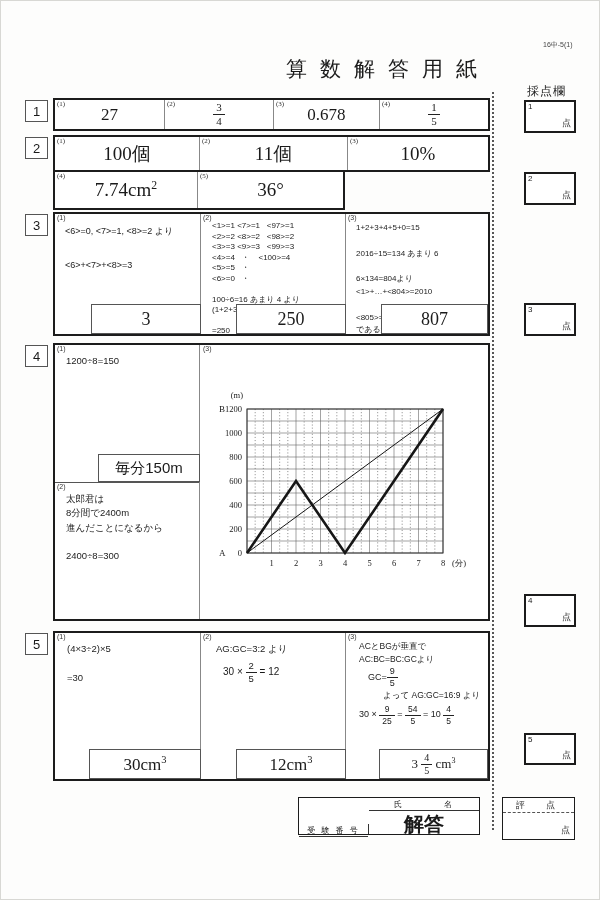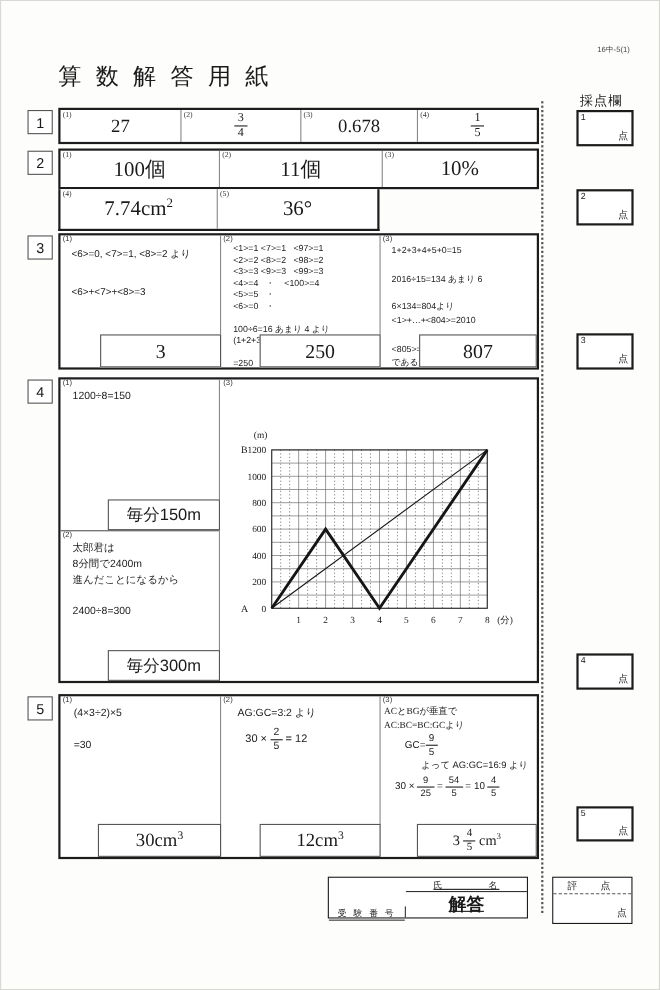--- a/index.html
+++ b/index.html
@@ -1,21 +1,21 @@
 <!DOCTYPE html>
 <html><head>
 <meta charset="utf-8">
 <style>
   html,body{margin:0;padding:0;background:#e8e8e6;}
   .page{position:relative;width:600px;height:900px;background:#fdfdfc;margin:0 auto;
         font-family:"Liberation Sans",sans-serif;color:#1a1a1a;overflow:hidden;
         box-shadow:inset 0 0 0 1px #d8d8d4;}
   .abs{position:absolute;}
   .serif{font-family:"Liberation Serif",serif;}
-  .title{font-family:"Liberation Serif",serif;font-size:21px;letter-spacing:13px;text-align:left;}
+  .title{font-family:"Liberation Serif",serif;font-size:21px;letter-spacing:13px;text-align:right;}
   .code{font-size:7px;color:#444;}
   .dotsep{border-left:2px dotted #555;width:0;}
   .scorehdr{font-size:12px;letter-spacing:1px;}
   .scorebox{border:2px solid #1b1b1b;width:52px;height:33px;box-sizing:border-box;background:#fff;}
   .scorebox .no{position:absolute;top:0px;left:2px;font-size:8px;}
   .scorebox .pt{position:absolute;bottom:1px;right:3px;font-size:9px;}
   .numbox{border:1.3px solid #555;width:23px;height:22px;box-sizing:border-box;
           display:flex;align-items:center;justify-content:center;font-size:13px;background:#fff;}
   .mainbox{border:2px solid #1c1c1c;box-sizing:border-box;background:#fff;}
   .cl{position:absolute;top:0px;left:2px;font-size:7px;color:#333;}
@@ -180,23 +180,20 @@
             <span>毎分150m</span>
           </div>
       </div>
       <div class="abs" style="top:137px;left:0;right:0;bottom:0;border-top:1px solid #555;padding-left:43px;">
         <span class="cl">(2)</span>
         <div class="work" style="top:9px;left:11px;">太郎君は
 8分間で2400m
 進んだことになるから
 
 2400÷8=300</div>
-        <div class="ansbox" style="left:43px;bottom:0;width:102px;height:28px;font-size:15px;">
-            <span>毎分300m</span>
-          </div>
       </div>
     </div>
     <div class="col" style="left:146px;right:0;">
       <span class="cl">(3)</span>
       <svg id="graph" width="282" height="200" style="position:absolute;left:4px;top:38px;">
           <line x1="50.166666666666664" y1="26" x2="50.166666666666664" y2="170" stroke="#777" stroke-width="0.8" stroke-dasharray="1.1,2"></line>
           <line x1="58.33333333333333" y1="26" x2="58.33333333333333" y2="170" stroke="#777" stroke-width="0.8" stroke-dasharray="1.1,2"></line>
           <line x1="74.66666666666666" y1="26" x2="74.66666666666666" y2="170" stroke="#777" stroke-width="0.8" stroke-dasharray="1.1,2"></line>
           <line x1="82.83333333333334" y1="26" x2="82.83333333333334" y2="170" stroke="#777" stroke-width="0.8" stroke-dasharray="1.1,2"></line>
           <line x1="99.16666666666667" y1="26" x2="99.16666666666667" y2="170" stroke="#777" stroke-width="0.8" stroke-dasharray="1.1,2"></line>
@@ -273,21 +270,21 @@
       <div class="abs" style="top:28px;left:22px;font-size:10px;">
         <span>30 ×</span>
         <span class="frac" style="font-size:9.5px;">
           <span class="fnum">2</span><span class="fden">5</span>
         </span>
         <span>= 12</span>
       </div>
     </div>
     <div class="col vdiv" style="left:290px;width:143px;">
       <span class="cl">(3)</span>
-      <div class="work" style="top:7px;left:3px;font-size:8.5px;line-height:1.5;font-family:Liberation Serif, serif;">ACとBGが垂直で
+      <div class="work" style="top:7px;left:13px;font-size:8.5px;line-height:1.5;">ACとBGが垂直で
 AC:BC=BC:GCより</div>
       <div class="abs" style="top:34px;left:22px;font-size:9px;">
         <span>GC=</span><span class="frac" style="font-size:9px;"><span class="fnum">9</span><span class="fden">5</span></span>
       </div>
       <div class="abs" style="top:57px;left:13px;font-size:8.5px;margin-left:24px;">よって AG:GC=16:9 より</div>
       <div class="abs" style="top:72px;left:13px;font-size:9px;white-space:nowrap;">
         <span>30 ×</span>
         <span class="frac" style="font-size:8.5px;"><span class="fnum">9</span><span class="fden">25</span></span>
         <span>=</span>
         <span class="frac" style="font-size:8.5px;"><span class="fnum">54</span><span class="fden">5</span></span>
@@ -307,23 +304,23 @@
           <span class="fden">5</span>
         </span>&nbsp;<span><span>cm</span><sup>3</sup></span>
     </div>
   </div>
 
   <div class="abs ftable" style="top:797px;left:298px;width:182px;height:38px;">
     <div class="fcol" style="width:70px;border-right:1px solid #333;margin-top:26px;">
       <div class="fhdr">受 験 番 号</div>
       <div class="fbody"></div>
     </div>
-    <div class="fcol" style="flex:1;text-decoration:underline;">
+    <div class="fcol" style="flex:1;">
       <div class="fhdr">氏　　　　名</div>
-      <div class="fbody" style="font-size:16px;font-weight:600;">解答</div>
+      <div class="fbody" style="font-size:20px;font-weight:600;">解答</div>
     </div>
   </div>
   <div class="abs finalbox" style="top:797px;left:502px;width:73px;height:43px;">
     <div class="fh">評　点</div>
     <span class="pt">点</span>
   </div>
 
 </div>
 
 </body></html>

